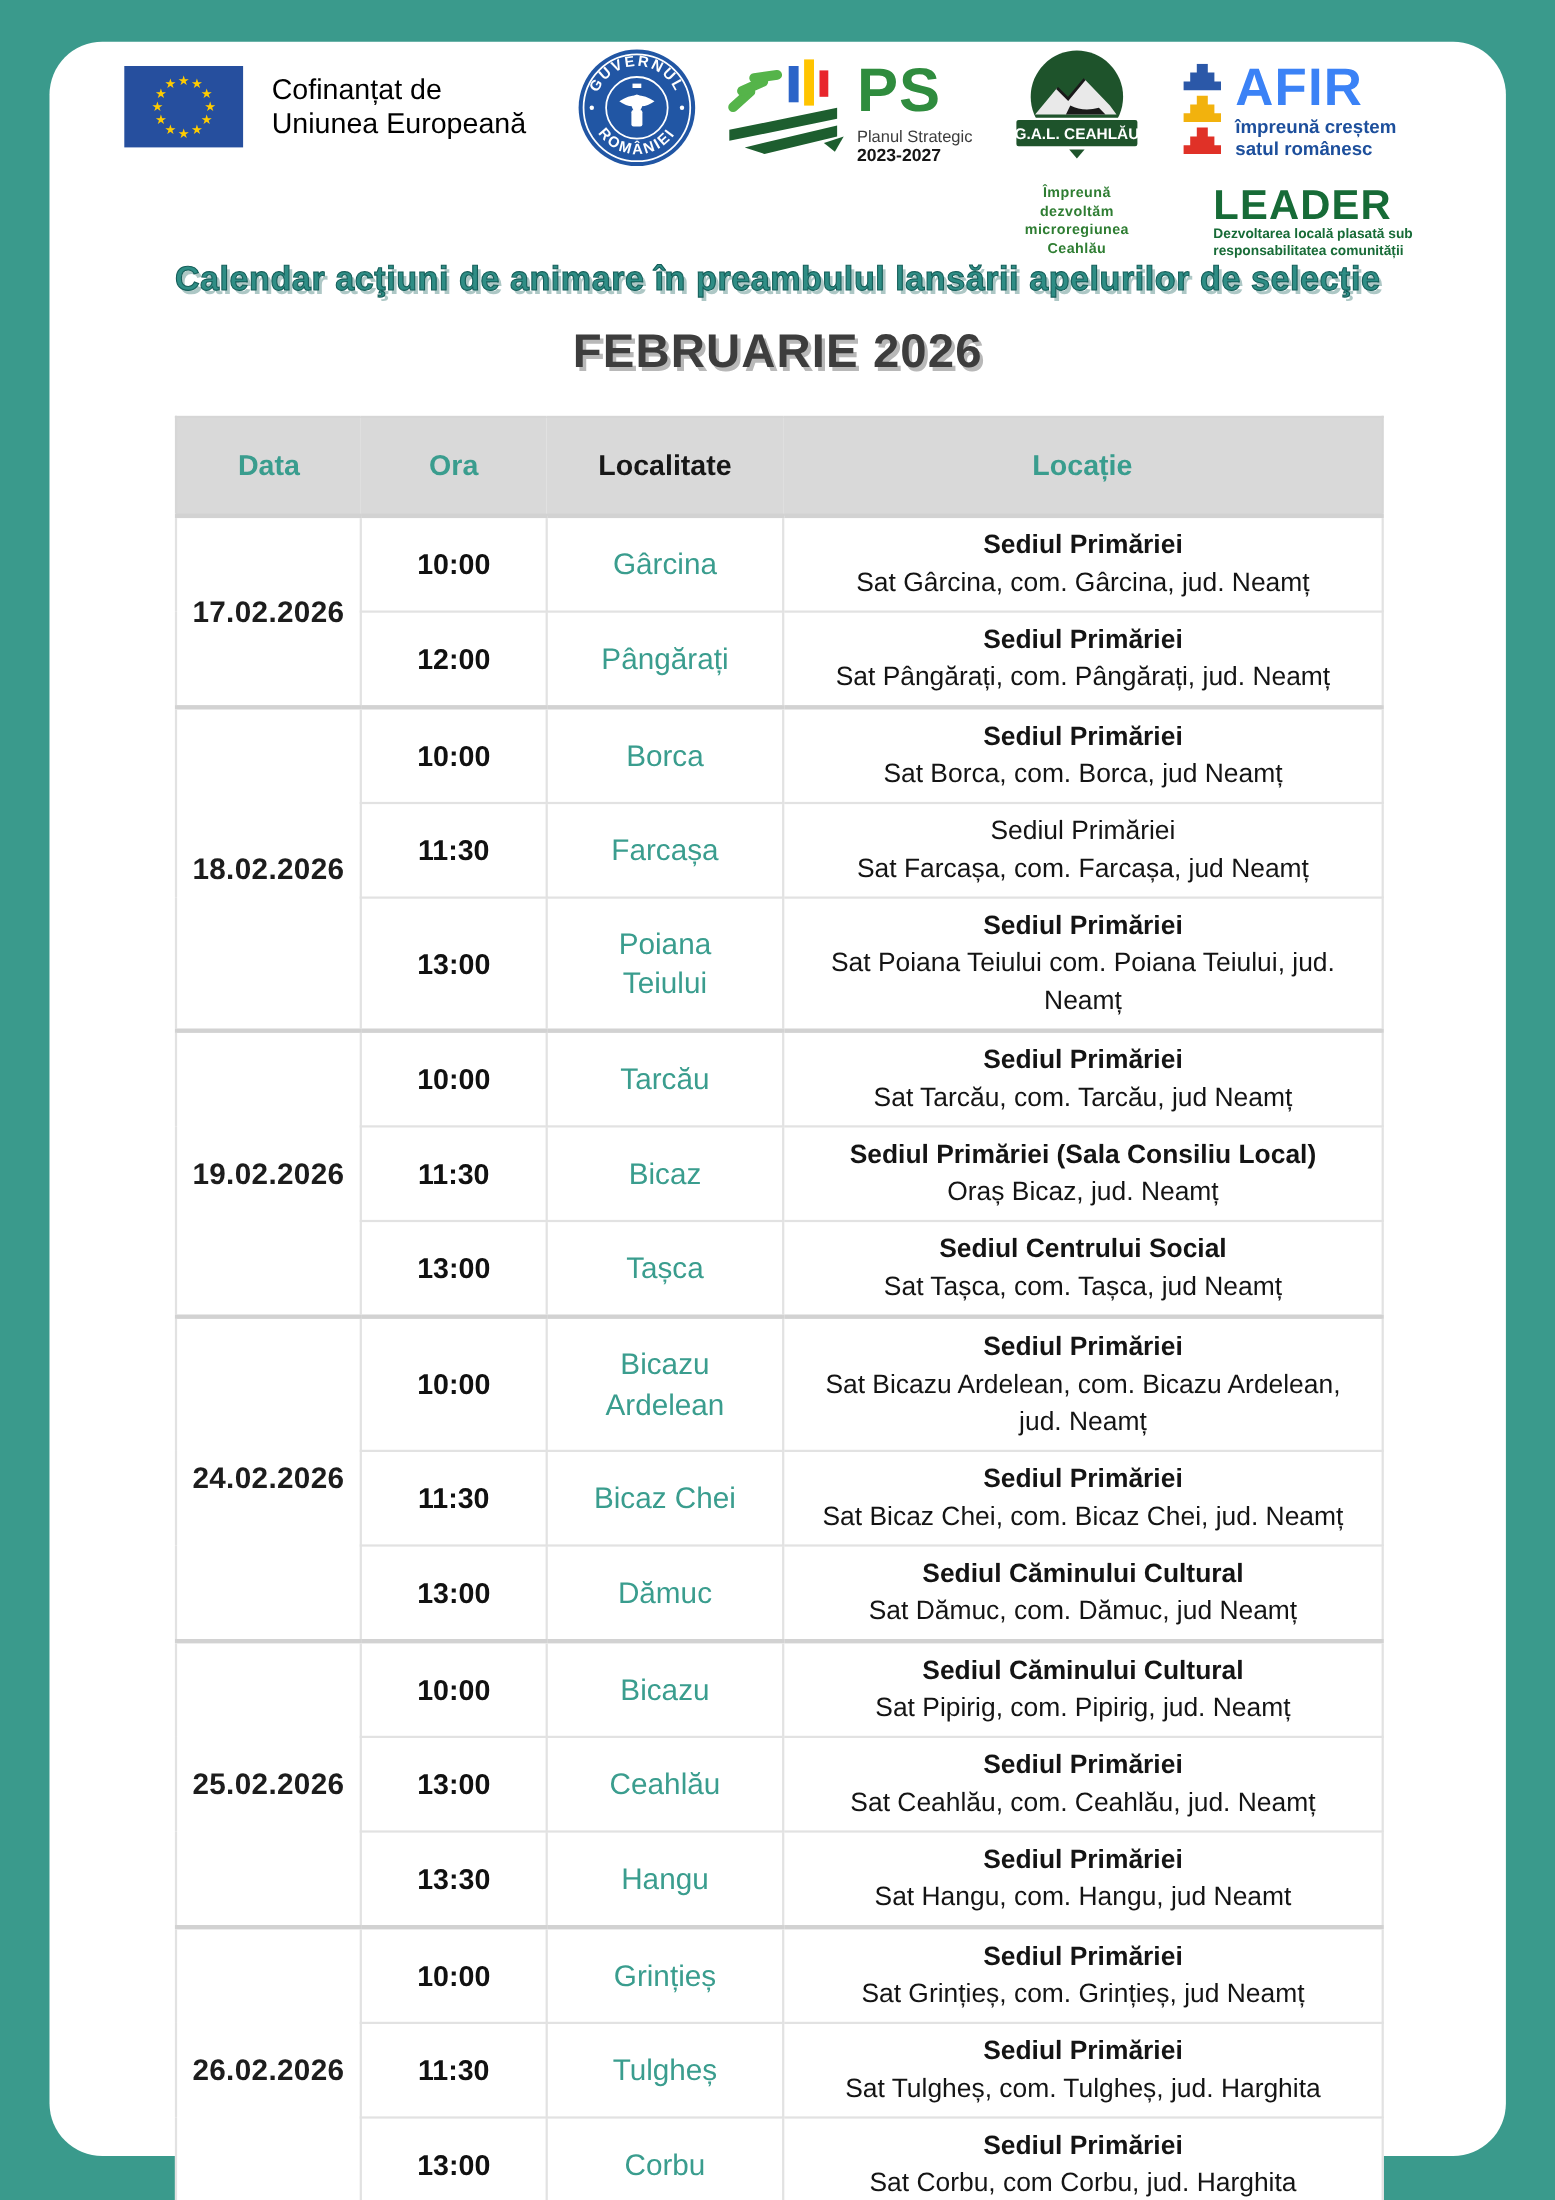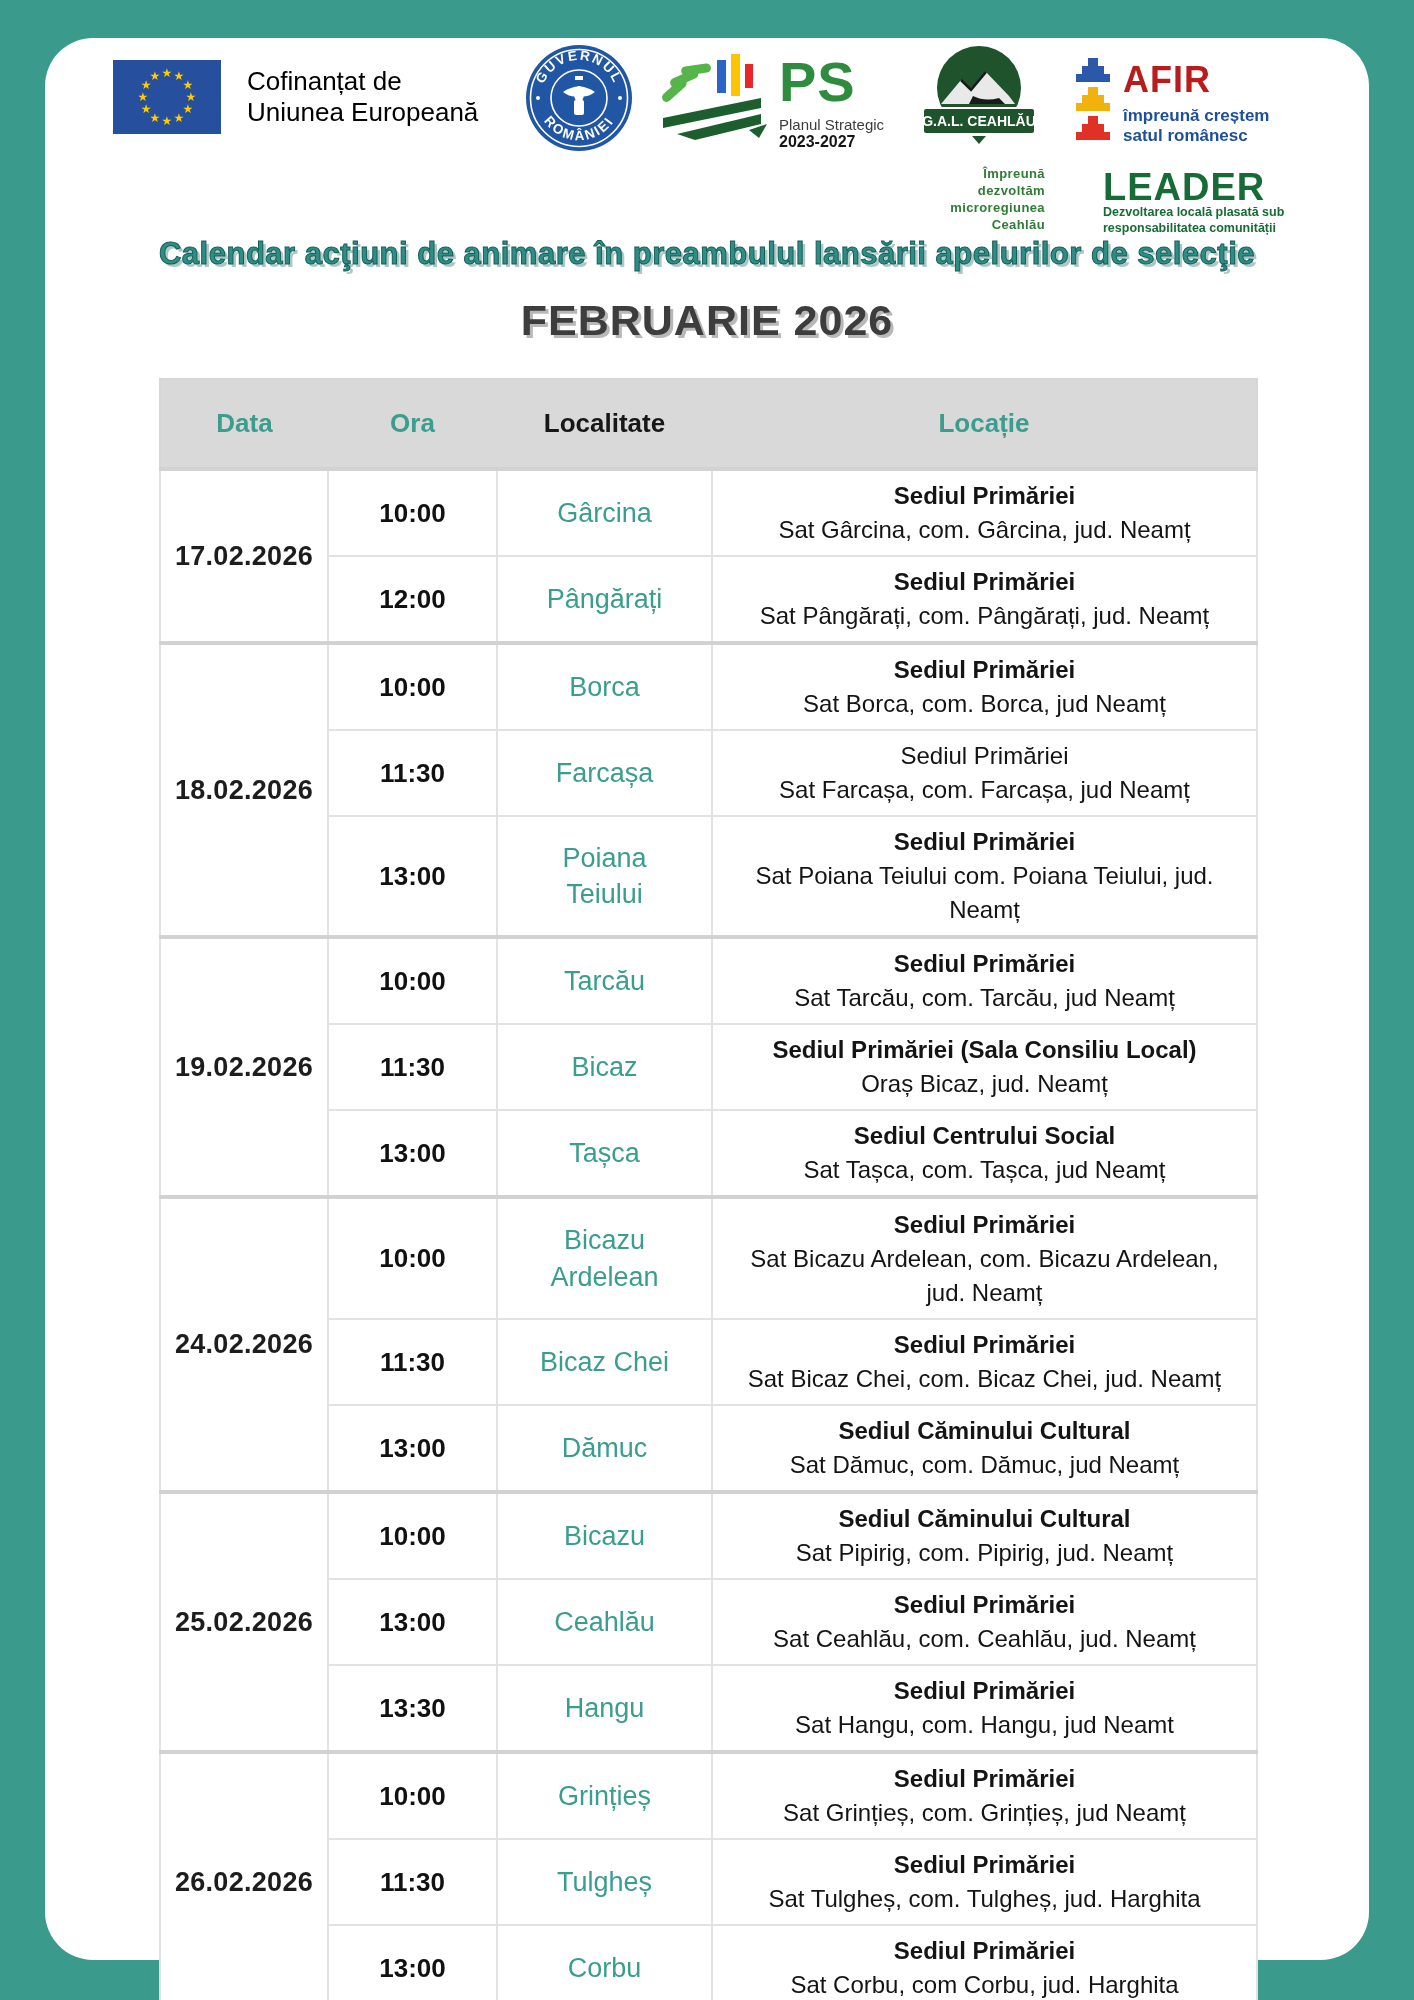--- a/index.html
+++ b/index.html
@@ -22,26 +22,26 @@
   .eu-text { font-size:26px; line-height:31px; font-weight:400; color:#000000; }
 
   .gov-seal { left:480px; top:6px; }
 
   .ps-logo { left:616px; top:14px; display:flex; gap:8px; }
   .ps-right { display:flex; flex-direction:column; align-items:flex-start; padding-top:2px; }
   .ps-abbr { font-size:56px; line-height:56px; font-weight:700; color:#2f8c3e; letter-spacing:1px; }
   .ps-line1 { font-size:15px; color:#3c3c3c; margin-top:6px; }
   .ps-line2 { font-size:16px; font-weight:700; color:#161616; }
 
-  .gal-logo { left:868px; top:6px; width:132px; text-align:right; }
+  .gal-logo { left:868px; top:6px; width:132px; text-align:center; }
   .gal-taglines { font-size:13px; font-weight:700; color:#2e7d32; line-height:17px; letter-spacing:.4px; margin-top:13px; }
 
   .afir-logo { left:1030px; top:20px; display:flex; gap:12px; align-items:flex-start; }
   .afir-right { display:flex; flex-direction:column; }
-  .afir-name { font-size:36px; line-height:44px; font-weight:800; color:#b91c1c; letter-spacing:1px; }
+  .afir-name { font-size:48px; line-height:44px; font-weight:800; color:#3b82f6; letter-spacing:1px; }
   .afir-taglines { font-size:17px; line-height:20px; font-weight:600; color:#1d4f9c; margin-top:4px; }
 
   .leader-logo { left:1058px; top:134px; text-align:left; }
   .leader-name { font-size:38px; line-height:30px; font-weight:800; color:#176b37; letter-spacing:1px; }
   .leader-taglines { font-size:12.5px; line-height:16px; font-weight:700; color:#176b37; margin-top:2px; }
 
   
   .main-title {
     position:absolute; top:198px; left:0; width:100%; text-align:center;
     font-size:31px; font-weight:800; color:#2f8d85;

